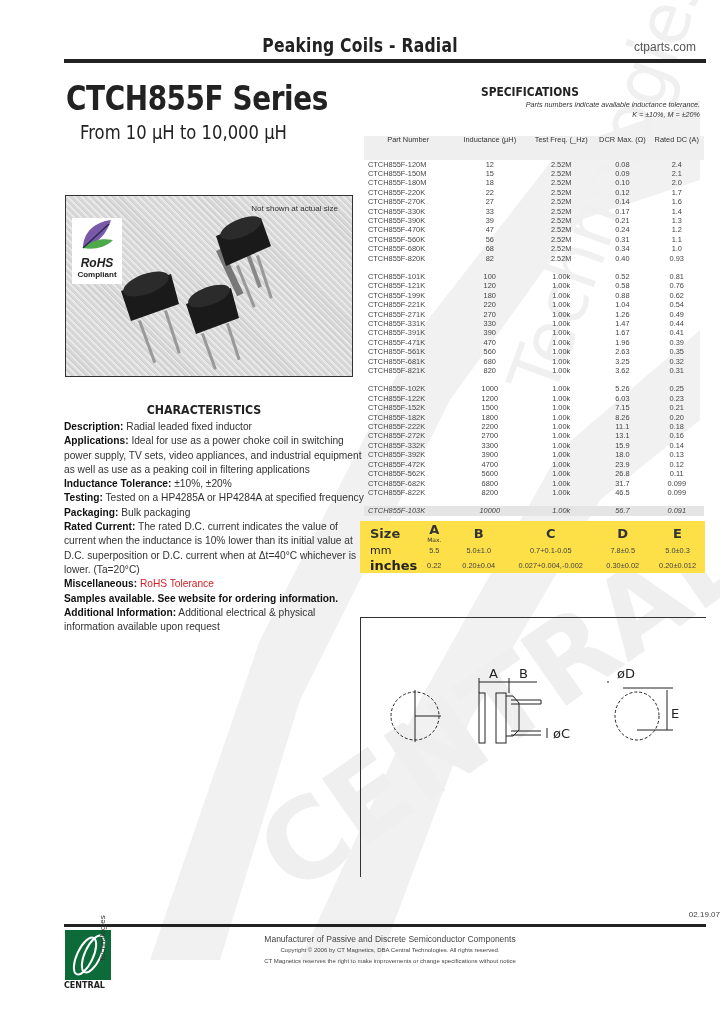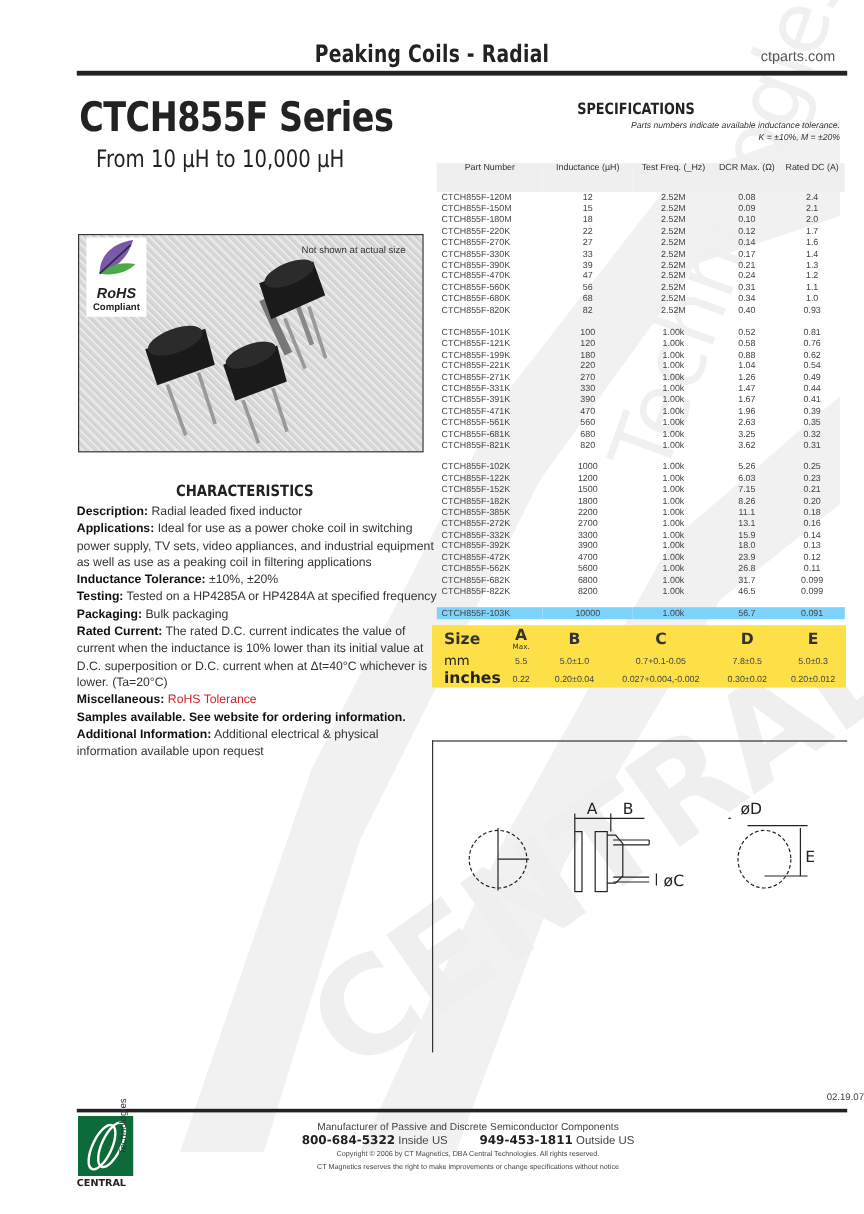--- a/index.html
+++ b/index.html
@@ -4,39 +4,39 @@
 <style>
   * { box-sizing: border-box; margin: 0; padding: 0; }
   body { width: 720px; height: 1012px; background: #fff; font-family: "Liberation Sans", sans-serif; color: #222; position: relative; overflow: hidden; }
   .wm { position: absolute; pointer-events: none; }
   .header-title { position: absolute; left: 0; width: 720px; top: 33px; text-align: center; font-family: "DejaVu Sans", sans-serif; font-size: 20px; font-weight: bold; transform: scaleX(0.78); letter-spacing: 0.3px; color: #222; }
   .header-site { position: absolute; right: 24px; top: 40px; font-size: 12px; color: #555; }
   .rule-top { position: absolute; left: 64px; width: 642px; top: 59px; height: 4px; background: #222; }
   .series-title { position: absolute; left: 66px; top: 78px; font-family: "DejaVu Sans", sans-serif; font-size: 34px; font-weight: bold; transform: scaleX(0.82); transform-origin: left; color: #222; letter-spacing: -0.5px; }
   .series-sub { position: absolute; left: 80px; top: 120px; font-family: "DejaVu Sans", sans-serif; font-size: 20px; transform: scaleX(0.82); transform-origin: left; color: #222; }
   .photo { position: absolute; left: 65px; top: 195px; width: 288px; height: 182px; border: 1px solid #333; background: repeating-linear-gradient(45deg,#d8d8d8 0 2px,#e8e8e8 2px 4px,#cfcfcf 4px 5px); overflow: hidden; }
-  .rohs { position: absolute; left: 6px; top: 2px; width: 50px; height: 66px; background: #fff; text-align: center; }
+  .rohs { position: absolute; left: 6px; top: 22px; width: 50px; height: 66px; background: #fff; text-align: center; }
   .rohs-t { font-size: 12px; font-weight: bold; font-style: italic; color: #222; display: block; margin-top: 0; }
   .rohs-c { font-size: 8px; font-weight: bold; color: #222; display: block; }
   .photo-note { position: absolute; right: 14px; top: 8px; font-size: 8px; color: #333; }
   .coil { position: absolute; }
   .char-title { position: absolute; left: 60px; width: 288px; top: 402px; text-align: center; font-family: "DejaVu Sans", sans-serif; font-size: 13px; font-weight: bold; transform: scaleX(0.85); }
   .char { position: absolute; left: 64px; top: 420px; width: 300px; font-size: 10.2px; line-height: 14.3px; color: #333; }
   .char b { color: #111; }
   .red { color: #d0202a; }
   .spec-title { position: absolute; left: 360px; width: 340px; top: 84px; text-align: center; font-family: "DejaVu Sans", sans-serif; font-size: 13px; font-weight: bold; transform: scaleX(0.82); }
   .spec-note { position: absolute; left: 360px; width: 340px; top: 100px; text-align: right; font-size: 7.2px; line-height: 10px; color: #333; font-style: italic; }
   table.spec { position: absolute; left: 364px; top: 136px; width: 340px; border-collapse: collapse; font-size: 7.4px; color: #444; }
   table.spec th { font-weight: normal; color: #333; line-height: 8.5px; padding-bottom: 15px; vertical-align: bottom; background: #efefef; }
   table.spec td { line-height: 9.4px; padding: 0; white-space: nowrap; }
   table.spec td:first-child { text-align: left; padding-left: 4px; }
   table.spec td:nth-child(2), table.spec td:nth-child(3) { text-align: center; }
   table.spec td:nth-child(4), table.spec td:nth-child(5) { text-align: center; }
   table.spec tr.gap td { height: 9px; }
-  table.spec tr.shade td { background: #7dd3fc; }
+  table.spec tr.shade td { background: #e5e5e5; font-style: italic; }
   .phys-title { position: absolute; left: 360px; width: 340px; top: 535px; text-align: center; font-family: "DejaVu Sans", sans-serif; font-size: 13px; font-weight: bold; transform: scaleX(0.82); }
   table.phys { position: absolute; left: 360px; top: 521px; width: 345px; border-collapse: collapse; background: #fde047; }
   table.phys th { font-family: "DejaVu Sans", sans-serif; font-size: 13px; font-weight: bold; color: #333; text-align: center; padding: 2px 0 0; line-height: 13px; }
   table.phys th .max { display: block; font-size: 6px; font-weight: normal; line-height: 7px; }
   table.phys td { font-size: 7.4px; color: #444; text-align: center; height: 15px; }
   table.phys td.lbl { font-family: "DejaVu Sans", sans-serif; font-size: 11px; color: #222; text-align: left; padding-left: 10px; }
   table.phys td.lbl2 { font-size: 13px; font-weight: bold; }
   .diagram { position: absolute; left: 360px; top: 617px; width: 346px; height: 260px; border-left: 1px solid #333; border-top: 1px solid #333; }
   .date { position: absolute; left: 0; width: 720px; top: 910px; text-align: right; font-size: 8px; color: #444; }
   .rule-bot { position: absolute; left: 64px; width: 642px; top: 924px; height: 3px; background: #222; }
@@ -315,21 +315,21 @@
         <td>0.21</td>
       </tr>
       <tr>
         <td>CTCH855F-182K</td>
         <td>1800</td>
         <td>1.00k</td>
         <td>8.26</td>
         <td>0.20</td>
       </tr>
       <tr>
-        <td>CTCH855F-385K</td>
+        <td>CTCH855F-222K</td>
         <td>2200</td>
         <td>1.00k</td>
         <td>11.1</td>
         <td>0.18</td>
       </tr>
       <tr>
         <td>CTCH855F-272K</td>
         <td>2700</td>
         <td>1.00k</td>
         <td>13.1</td>
@@ -463,22 +463,15 @@
 <div class="logo">
   <svg width="46" height="50">
     <ellipse cx="20" cy="26" rx="8" ry="20" fill="none" stroke="#fff" stroke-width="2" transform="rotate(25 20 26)"></ellipse>
     <ellipse cx="28" cy="24" rx="8" ry="20" fill="none" stroke="#fff" stroke-width="2" transform="rotate(25 28 24)"></ellipse>
   </svg>
 </div>
 <div class="logo-txt">CENTRAL</div>
 <div class="logo-vert">Technologies</div>
 <div class="foot">
   <div class="l1">Manufacturer of Passive and Discrete Semiconductor Components</div>
-  <div class="l2">
-    <b>800-684-5322</b>
-    <span>Inside US</span>
-    &nbsp;&nbsp;&nbsp;&nbsp;&nbsp;&nbsp;&nbsp;&nbsp;
-    <b>949-453-1811</b>
-    <span>Outside US</span>
-  </div>
   <div class="l3">Copyright © 2006 by CT Magnetics, DBA Central Technologies. All rights reserved.</div>
   <div class="l3">CT Magnetics reserves the right to make improvements or change specifications without notice</div>
 </div>
 
 </body></html>

